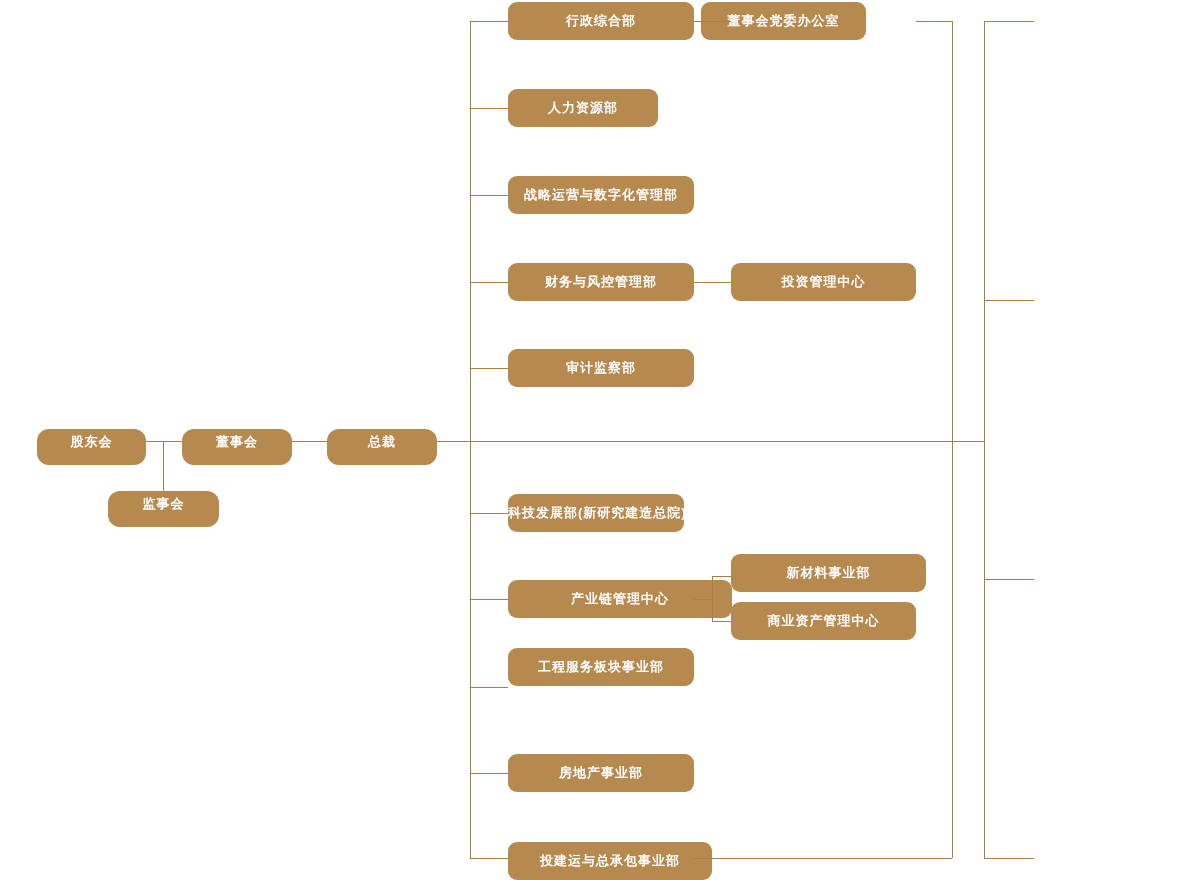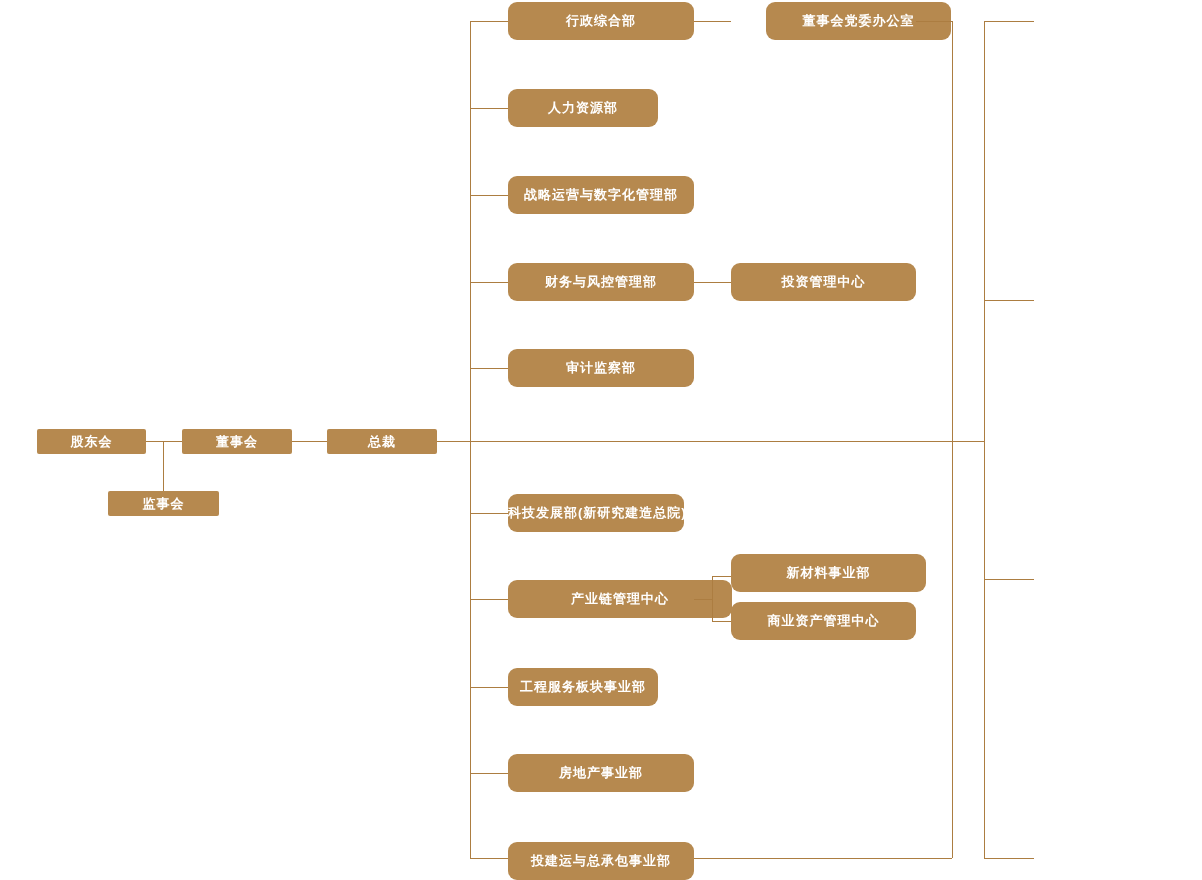--- a/index.html
+++ b/index.html
@@ -25,23 +25,23 @@
     white-space: nowrap;
   }
   .node.dept {
     height: 38px;
     line-height: 38px;
     border-radius: 9px;
     font-size: 13px;
     font-weight: 600;
   }
   .node.small {
-    height: 25px;
+    height: 36px;
     line-height: 25px;
-    border-radius: 2px;
+    border-radius: 12px;
     font-size: 13px;
     font-weight: 700;
   }
   .hline {
     position: absolute;
     height: 1px;
     background: #ac7d41;
   }
   .vline {
     position: absolute;
@@ -59,25 +59,25 @@
   <div class="node small" style="left:327px; top:429px; width:110px">总裁</div>
   <div class="node small" style="left:108px; top:491px; width:111px">监事会</div>
 
   <div class="node dept" style="left:508px; top:2px;   width:186px">行政综合部</div>
   <div class="node dept" style="left:508px; top:89px;  width:150px">人力资源部</div>
   <div class="node dept" style="left:508px; top:176px; width:186px">战略运营与数字化管理部</div>
   <div class="node dept" style="left:508px; top:263px; width:186px">财务与风控管理部</div>
   <div class="node dept" style="left:508px; top:349px; width:186px">审计监察部</div>
   <div class="node dept" style="left:508px; top:494px; width:176px">科技发展部(新研究建造总院)</div>
   <div class="node dept" style="left:508px; top:580px; width:224px">产业链管理中心</div>
-  <div class="node dept" style="left:508px; top:668px; width:150px">工程服务板块事业部</div>
+  <div class="node dept" style="left:508px; top:648px; width:186px">工程服务板块事业部</div>
   <div class="node dept" style="left:508px; top:754px; width:186px">房地产事业部</div>
-  <div class="node dept" style="left:508px; top:842px; width:186px">投建运与总承包事业部</div>
+  <div class="node dept" style="left:508px; top:842px; width:204px">投建运与总承包事业部</div>
 
-  <div class="node dept" style="left:766px; top:2px;   width:185px">董事会党委办公室</div>
+  <div class="node dept" style="left:701px; top:2px;   width:165px">董事会党委办公室</div>
   <div class="node dept" style="left:731px; top:263px; width:185px">投资管理中心</div>
   <div class="node dept" style="left:731px; top:554px; width:195px">新材料事业部</div>
   <div class="node dept" style="left:731px; top:602px; width:185px">商业资产管理中心</div>
 
   <div class="hline" style="left:146px; top:441px; width:36px"></div>
   <div class="hline" style="left:292px; top:441px; width:35px"></div>
   <div class="vline" style="left:163px; top:441px; height:50px"></div>
 
   <div class="hline" style="left:437px; top:441px; width:547px"></div>
 

